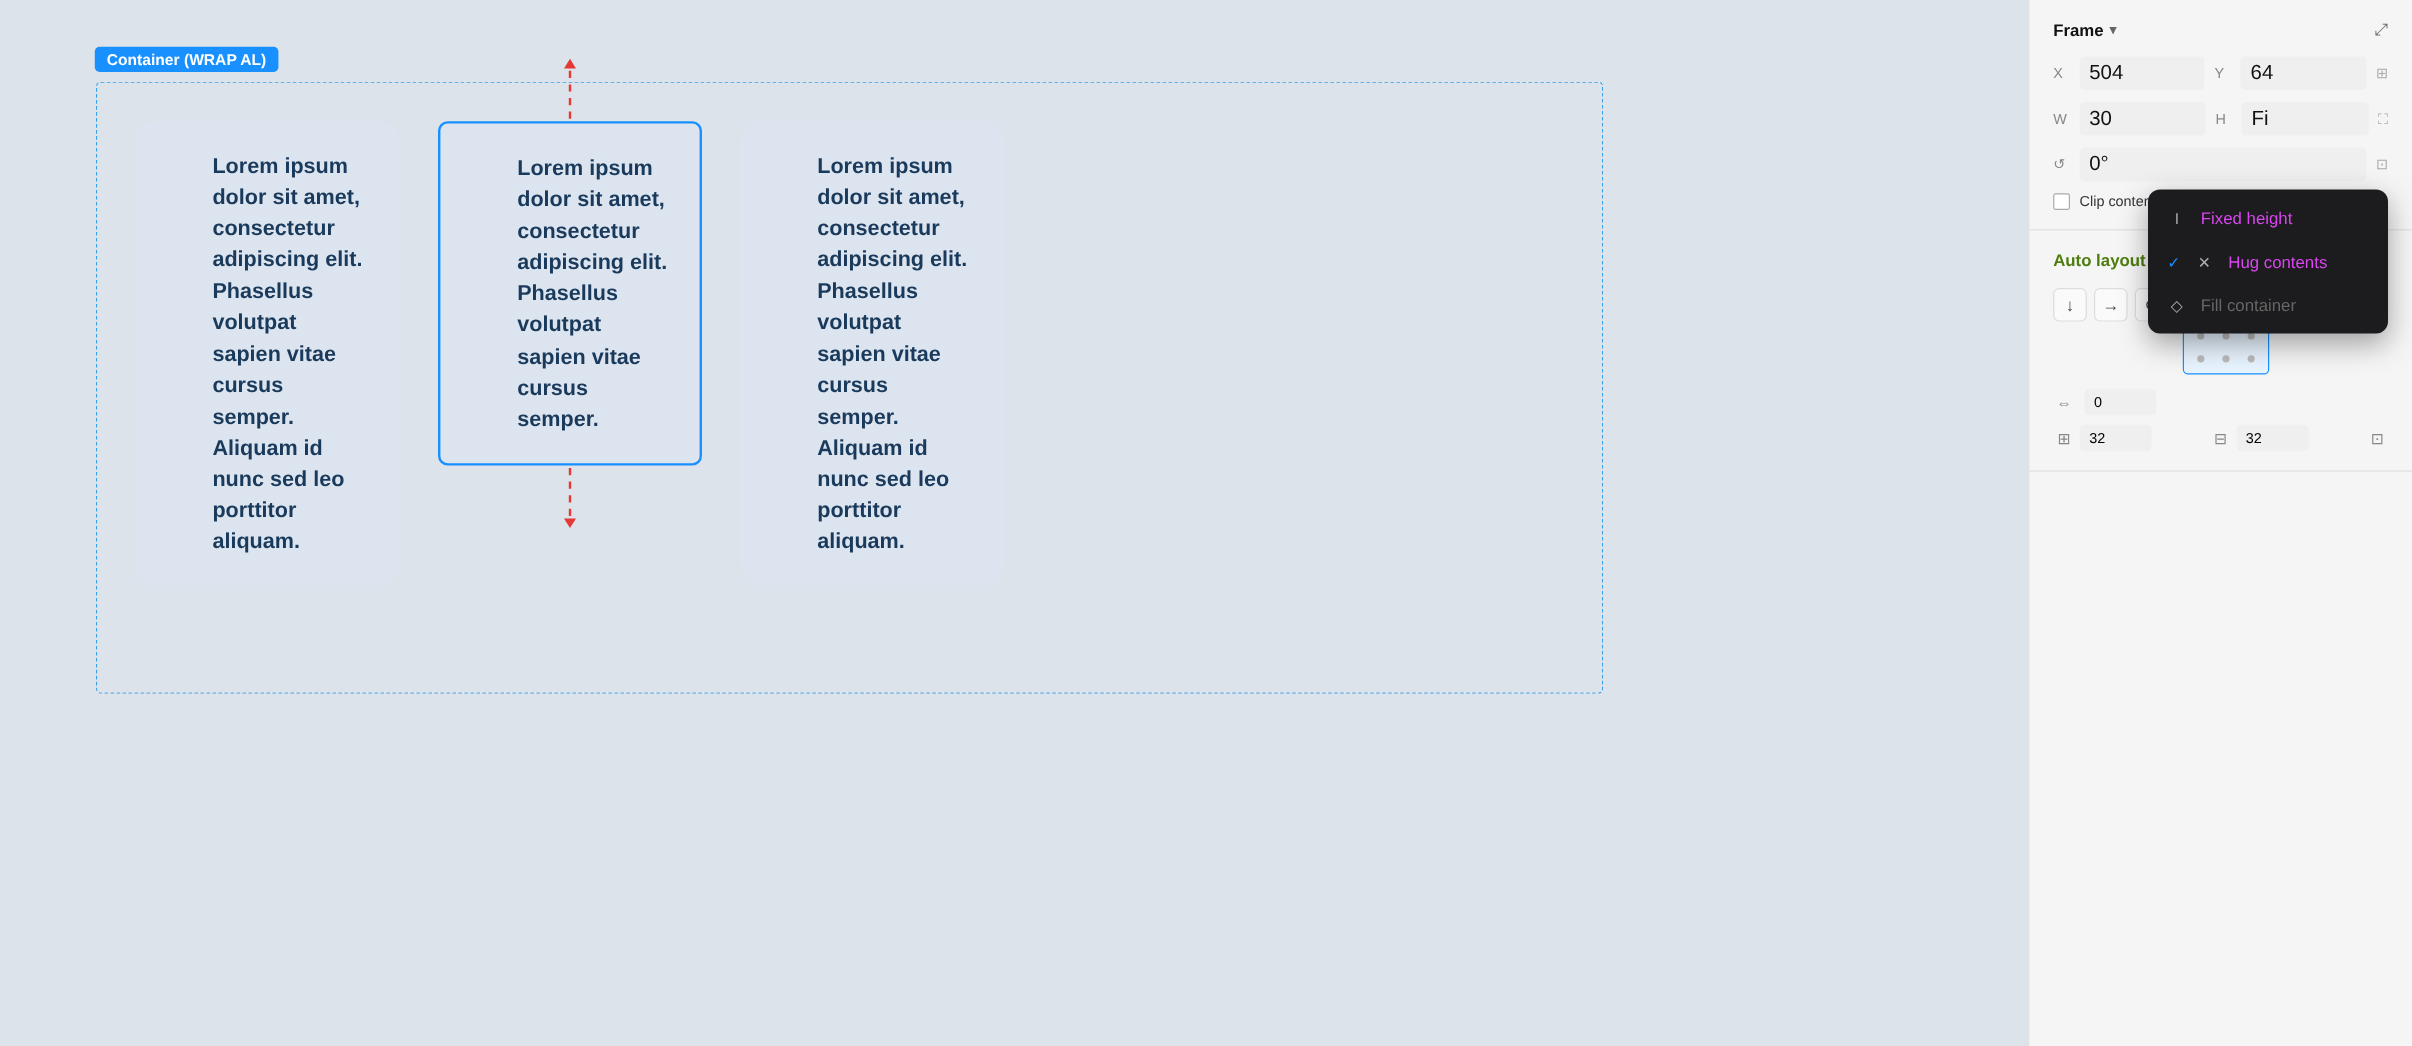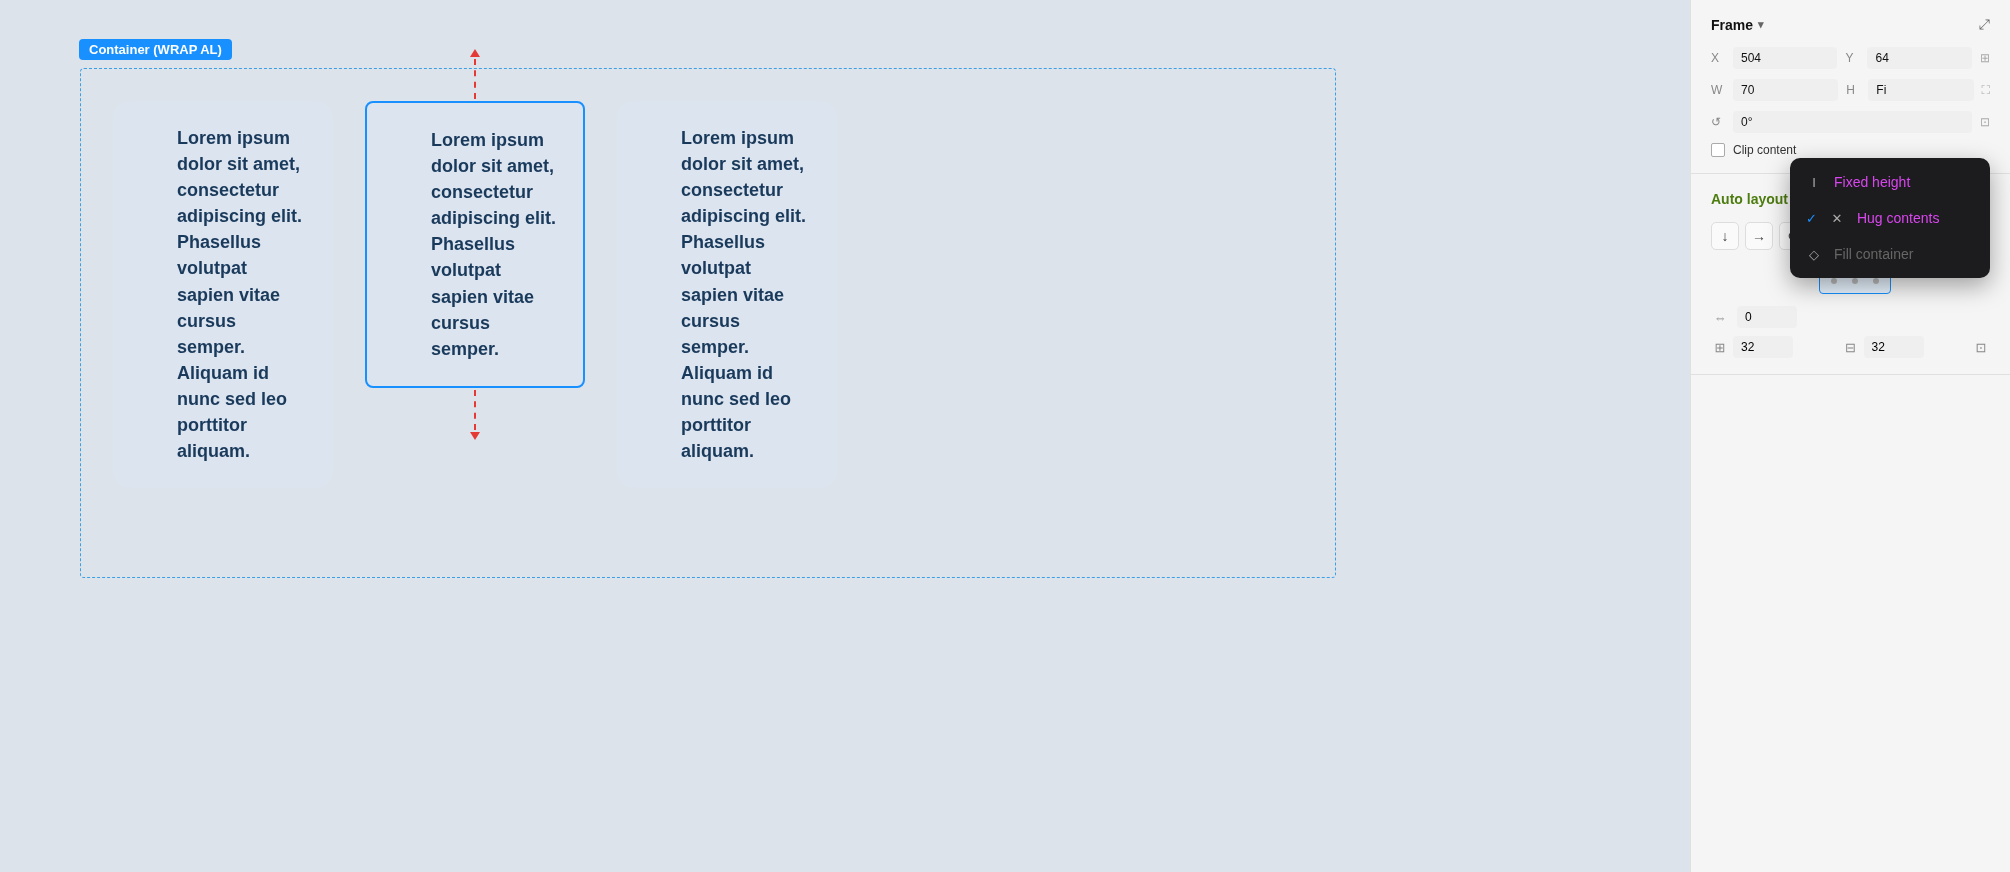--- a/index.html
+++ b/index.html
@@ -161,21 +161,21 @@
     }
 
     .prop-label {
       font-size: 12px;
       color: #888;
       width: 18px;
       flex-shrink: 0;
     }
 
     .prop-value {
-      font-size: 12px;
+      font-size: 17px;
       color: #111;
       background: #efefef;
       border-radius: 4px;
       padding: 4px 8px;
       flex: 1;
     }
 
     .prop-row-double {
       display: flex;
       align-items: center;
@@ -477,21 +477,21 @@
       <div class="prop-group">
         <span class="prop-label">Y</span>
         <span class="prop-value">64</span>
       </div>
       <span class="coord-icon">⊞</span>
     </div>
 
     <div class="prop-row-double">
       <div class="prop-group">
         <span class="prop-label">W</span>
-        <span class="prop-value">70</span>
+        <span class="prop-value">30</span>
       </div>
       <div class="prop-group">
         <span class="prop-label">H</span>
         <span class="prop-value">Fi</span>
       </div>
       <span class="coord-icon">⛶</span>
     </div>
 
     <div class="prop-row-double">
       <div class="prop-group">

